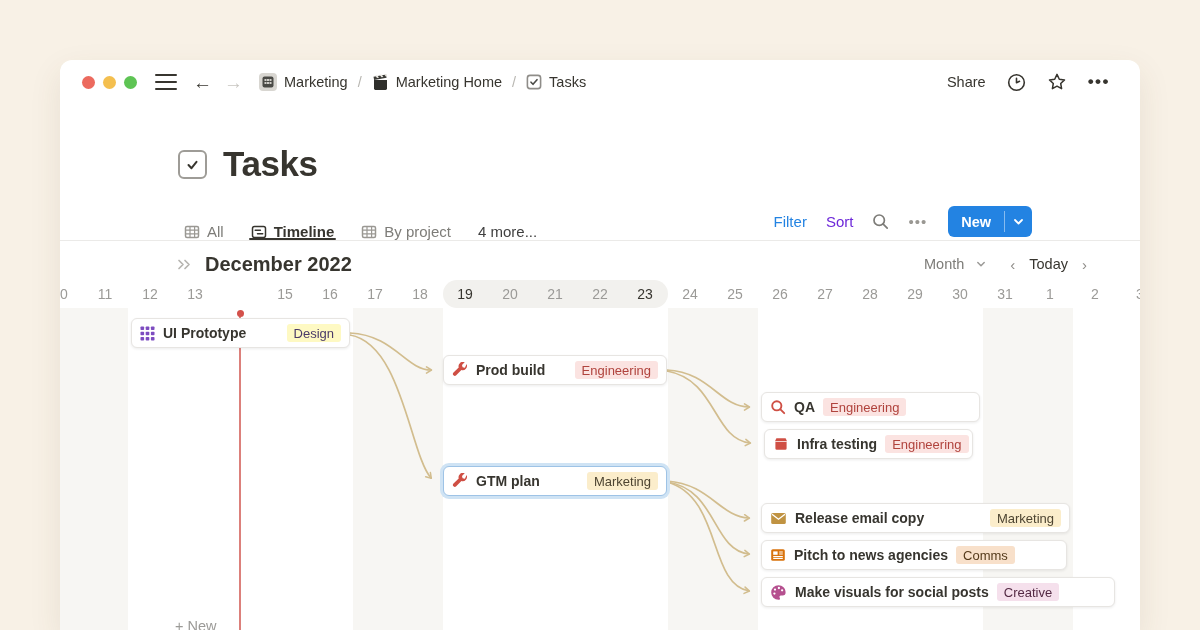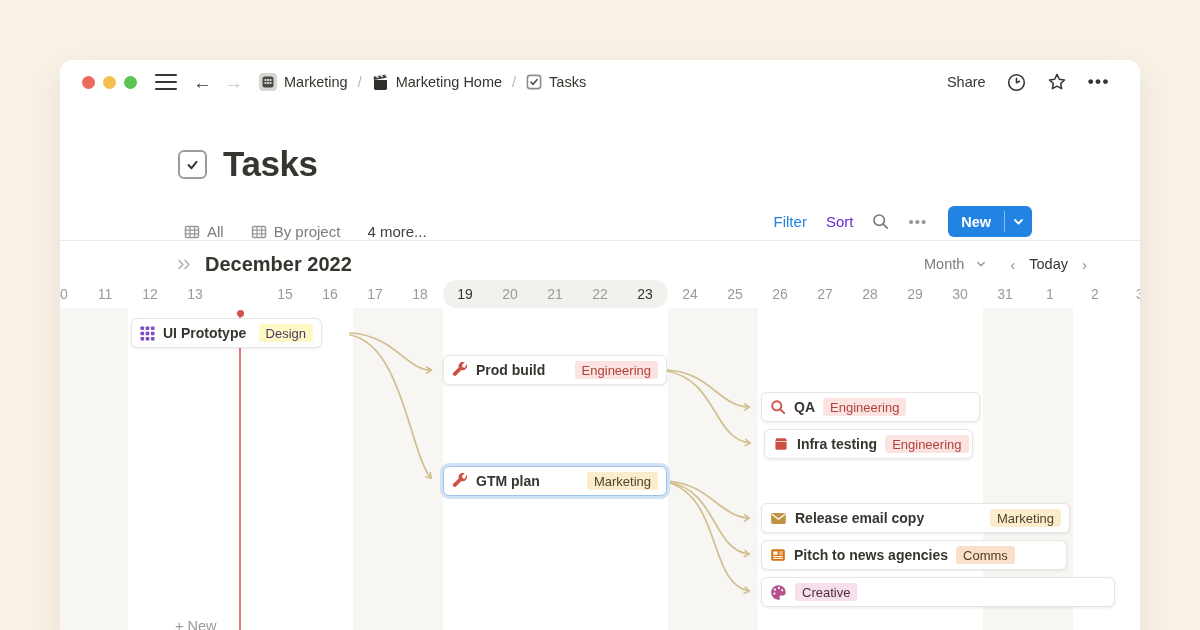--- a/index.html
+++ b/index.html
@@ -178,20 +178,29 @@
     <div id="tabs" style="display:flex;height:100%;align-items:center;">
         <span class="vtab">
           <span style="display: flex;">
             <svg width="16" height="16" viewBox="0 0 16 16">
               <rect x="1.5" y="2.5" width="13" height="11" rx="1.5" fill="none" stroke="currentColor" stroke-width="1.5"></rect>
               <path d="M1.5 6.2 h13 M1.5 9.9 h13 M6 2.5 v11 M10.6 2.5 v11" stroke="currentColor" stroke-width="1.2"></path>
             </svg>
           </span>
           <span>All</span>
         </span>
+        <span class="vtab active">
+          <span style="display: flex;">
+            <svg width="16" height="16" viewBox="0 0 16 16">
+              <rect x="1.5" y="2.5" width="13" height="11" rx="2" fill="none" stroke="currentColor" stroke-width="1.5"></rect>
+              <path d="M4.2 6.3 h5.2 M6.5 9.7 h5.2" stroke="currentColor" stroke-width="1.5" stroke-linecap="round"></path>
+            </svg>
+          </span>
+          <span>Timeline</span>
+        </span>
         <span class="vtab">
           <span style="display: flex;">
             <svg width="16" height="16" viewBox="0 0 16 16">
               <rect x="1.5" y="2.5" width="13" height="11" rx="1.5" fill="none" stroke="currentColor" stroke-width="1.5"></rect>
               <path d="M1.5 6.2 h13 M1.5 9.9 h13 M6 2.5 v11 M10.6 2.5 v11" stroke="currentColor" stroke-width="1.2"></path>
             </svg>
           </span>
           <span>By project</span>
         </span>
         <span class="vtab more">
@@ -342,21 +351,21 @@
         <path d="M290,27 C342,36 350,146 371,170" marker-end="url(#arrow)"></path>
         <path d="M607,62 C650,64 660,99 689,99" marker-end="url(#arrow)"></path>
         <path d="M607,63 C657,72 653,131 690,135" marker-end="url(#arrow)"></path>
         <path d="M607,173 C650,176 660,209 689,210" marker-end="url(#arrow)"></path>
         <path d="M607,174 C657,181 652,242 689,246" marker-end="url(#arrow)"></path>
         <path d="M607,174 C662,189 648,276 689,283" marker-end="url(#arrow)"></path>
       </g>
     </svg>
 
     <div id="cards">
-        <div class="task-card" style="left: 71px; top: 10px; width: 191px;">
+        <div class="task-card" style="left: 71px; top: 10px; width: 219px;">
           <span class="task-icon" style="color: rgb(125, 76, 192);">
             <svg width="15" height="15" viewBox="0 0 15 15" fill="#7d4cc0">
               <rect x="0.5" y="0.5" width="3.6" height="3.6" rx="0.8"></rect>
               <rect x="5.7" y="0.5" width="3.6" height="3.6" rx="0.8"></rect>
               <rect x="10.9" y="0.5" width="3.6" height="3.6" rx="0.8"></rect>
               <rect x="0.5" y="5.7" width="3.6" height="3.6" rx="0.8"></rect>
               <rect x="5.7" y="5.7" width="3.6" height="3.6" rx="0.8"></rect>
               <rect x="10.9" y="5.7" width="3.6" height="3.6" rx="0.8"></rect>
               <rect x="0.5" y="10.9" width="3.6" height="3.6" rx="0.8"></rect>
               <rect x="5.7" y="10.9" width="3.6" height="3.6" rx="0.8"></rect>
@@ -428,19 +437,20 @@
         <div class="task-card" style="left: 701px; top: 269px; width: 354px;">
           <span class="task-icon" style="color: rgb(181, 80, 143);">
             <svg width="17" height="17" viewBox="0 0 17 17">
               <path d="M8.5 1.2 a7.3 7.3 0 1 0 0 14.6 c1.5 0 1.9-1 1.3-1.9 -.7-1 -.2-2.4 1.1-2.4 h1.7 a3 3 0 0 0 3-3 C15.6 4.2 12.4 1.2 8.5 1.2z" fill="currentColor"></path>
               <circle cx="5" cy="5.6" r="1.15" fill="#fff"></circle>
               <circle cx="8.9" cy="4" r="1.15" fill="#fff"></circle>
               <circle cx="12.1" cy="6.3" r="1.15" fill="#fff"></circle>
               <circle cx="4.4" cy="9.6" r="1.15" fill="#fff"></circle>
             </svg>
           </span>
+          <span class="task-name">Make visuals for social posts</span>
           <span class="tag pink">Creative</span>
         </div>
       </div>
 
     <span class="add-row">+ New</span>
   </div>
 </div>
 
 </body></html>

